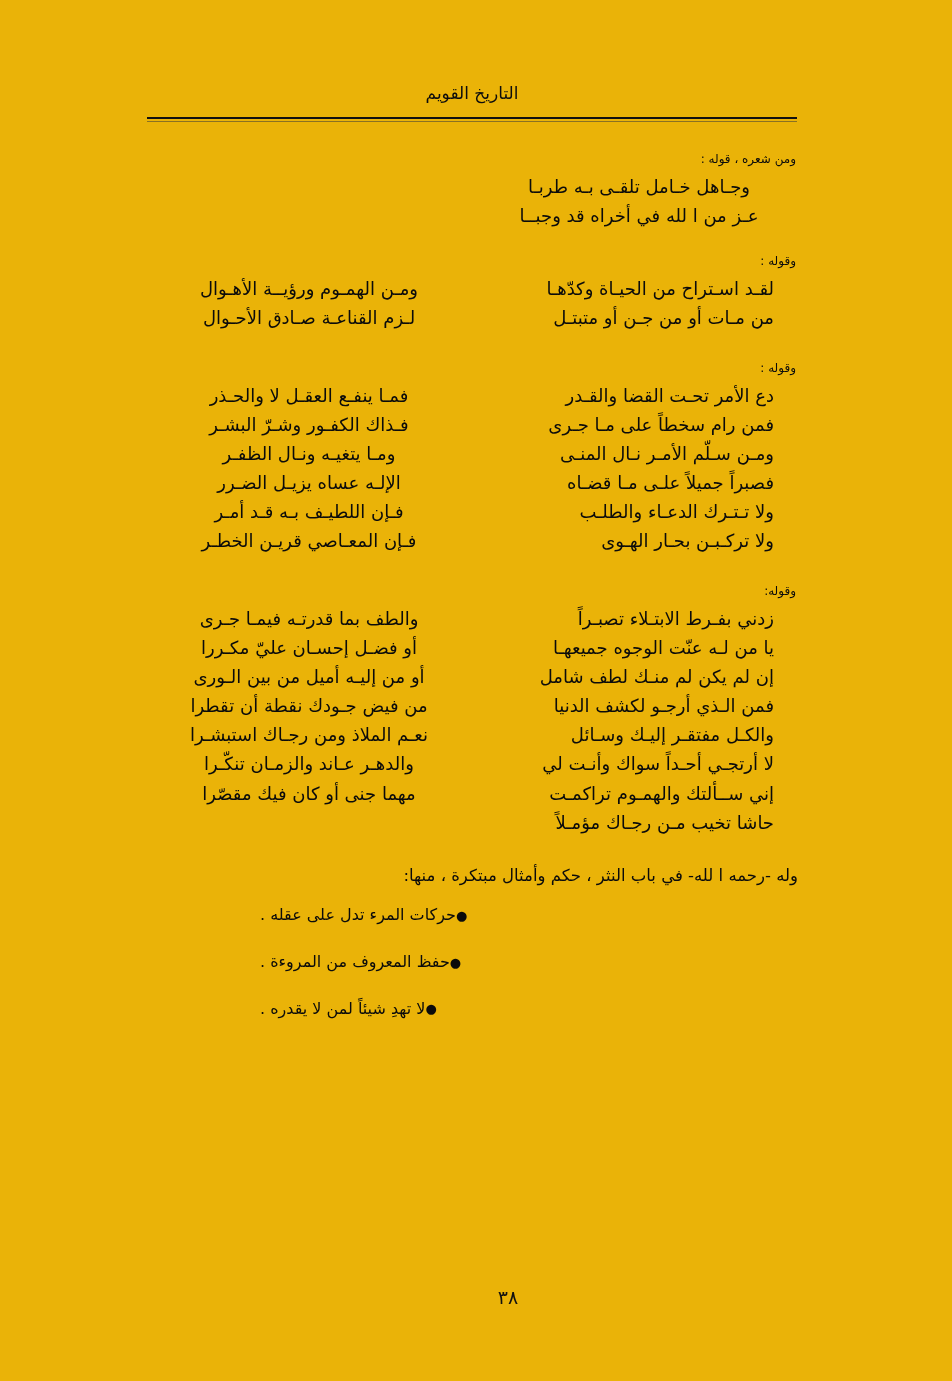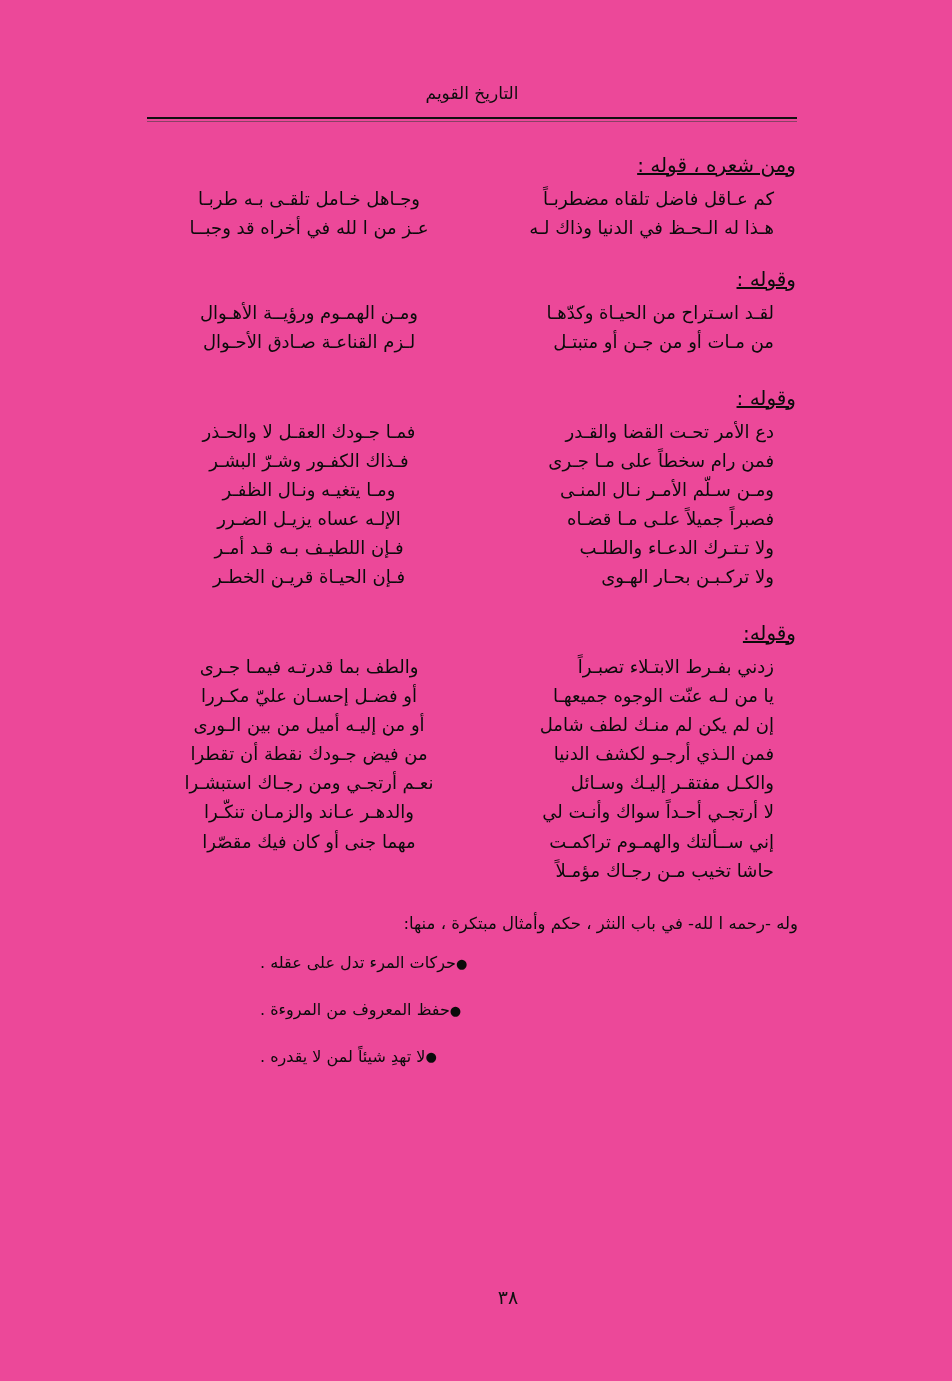--- a/index.html
+++ b/index.html
@@ -5,21 +5,21 @@
   html, body {
     margin: 0;
     padding: 0;
     background: #ffffff;
   }
   .page {
     position: relative;
     width: 952px;
     height: 1381px;
     margin: 0 auto;
-    background: #ec4899;
+    background: #eab308;
     font-family: "DejaVu Sans", "Liberation Sans", sans-serif;
     color: #0b0b0b;
     overflow: hidden;
   }
 
   
   .header-zone {
     position: absolute;
     top: 84px;
     right: 155px;
@@ -55,25 +55,24 @@
   .body-zone {
     position: absolute;
     top: 150px;
     right: 150px;
     width: 660px;
   }
 
   
   .intro {
     text-align: right;
-    font-size: 20px;
+    font-size: 12px;
     line-height: 1.5;
     padding-right: 6px;
     margin-bottom: 4px;
-    text-decoration: underline;
   }
 
   
   .verses {
     display: flex;
     flex-direction: row;
     width: 100%;
   }
   
   .hemi-col {
@@ -157,24 +156,20 @@
   <div class="header-zone">
     <div class="header-title">التاريخ القويم</div>
   </div>
   <div class="header-rule"></div>
 
   <div class="body-zone">
     <div id="sections-host">
         <div class="section tight">
           <div class="intro">ومن شعره ، قوله :</div>
           <div class="verses">
-            <div class="hemi-col right">
-              <div class="verse-line">كم عـاقل فاضل تلقاه مضطربـاً</div>
-              <div class="verse-line">هـذا له الـحـظ في الدنيا وذاك لـه</div>
-            </div>
             <div class="hemi-col left">
               <div class="verse-line">وجـاهل خـامل تلقـى بـه طربـا</div>
               <div class="verse-line">عـز من ا لله في أخراه قد وجبــا</div>
             </div>
           </div>
         </div>
         <div class="section">
           <div class="intro">وقوله :</div>
           <div class="verses">
             <div class="hemi-col right">
@@ -192,26 +187,26 @@
           <div class="verses">
             <div class="hemi-col right">
               <div class="verse-line">دع الأمر تحـت القضا والقـدر</div>
               <div class="verse-line">فمن رام سخطاً على مـا جـرى</div>
               <div class="verse-line">ومـن سـلّم الأمـر نـال المنـى</div>
               <div class="verse-line">فصبراً جميلاً علـى مـا قضـاه</div>
               <div class="verse-line">ولا تـتـرك الدعـاء والطلـب</div>
               <div class="verse-line">ولا تركـبـن بحـار الهـوى</div>
             </div>
             <div class="hemi-col left">
-              <div class="verse-line">فمـا جـودك العقـل لا والحـذر</div>
+              <div class="verse-line">فمـا ينفـع العقـل لا والحـذر</div>
               <div class="verse-line">فـذاك الكفـور وشـرّ البشـر</div>
               <div class="verse-line">ومـا يتغيـه ونـال الظفـر</div>
               <div class="verse-line">الإلـه عساه يزيـل الضـرر</div>
               <div class="verse-line">فـإن اللطيـف بـه قـد أمـر</div>
-              <div class="verse-line">فـإن الحيـاة قريـن الخطـر</div>
+              <div class="verse-line">فـإن المعـاصي قريـن الخطـر</div>
             </div>
           </div>
         </div>
         <div class="section">
           <div class="intro">وقوله:</div>
           <div class="verses">
             <div class="hemi-col right">
               <div class="verse-line">زدني بفـرط الابتـلاء تصبـراً</div>
               <div class="verse-line">يا من لـه عنّت الوجوه جميعهـا</div>
               <div class="verse-line">إن لم يكن لم منـك لطف شامل</div>
@@ -219,21 +214,21 @@
               <div class="verse-line">والكـل مفتقـر إليـك وسـائل</div>
               <div class="verse-line">لا أرتجـي أحـداً سواك وأنـت لي</div>
               <div class="verse-line">إني ســألتك والهمـوم تراكمـت</div>
               <div class="verse-line">حاشا تخيب مـن رجـاك مؤمـلاً</div>
             </div>
             <div class="hemi-col left">
               <div class="verse-line">والطف بما قدرتـه فيمـا جـرى</div>
               <div class="verse-line">أو فضـل إحسـان عليّ مكـررا</div>
               <div class="verse-line">أو من إليـه أميل من بين الـورى</div>
               <div class="verse-line">من فيض جـودك نقطة أن تقطرا</div>
-              <div class="verse-line">نعـم أرتجـي ومن رجـاك استبشـرا</div>
+              <div class="verse-line">نعـم الملاذ ومن رجـاك استبشـرا</div>
               <div class="verse-line">والدهـر عـاند والزمـان تنكّـرا</div>
               <div class="verse-line">مهما جنى أو  كان فيك مقصّرا</div>
             </div>
           </div>
         </div>
       </div>
 
     <div class="prose">وله -رحمه ا لله- في باب النثر ، حكم وأمثال مبتكرة ، منها:</div>
 
     <ul class="aphorisms" id="aphorisms-host">

